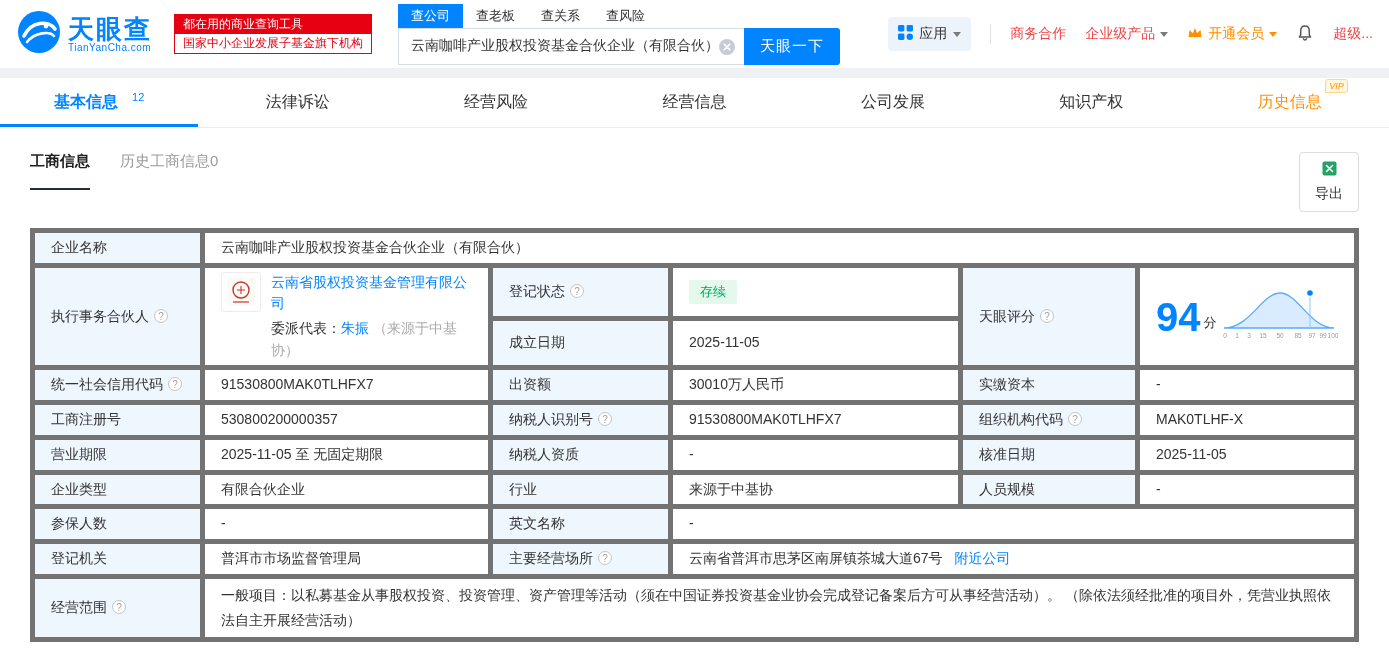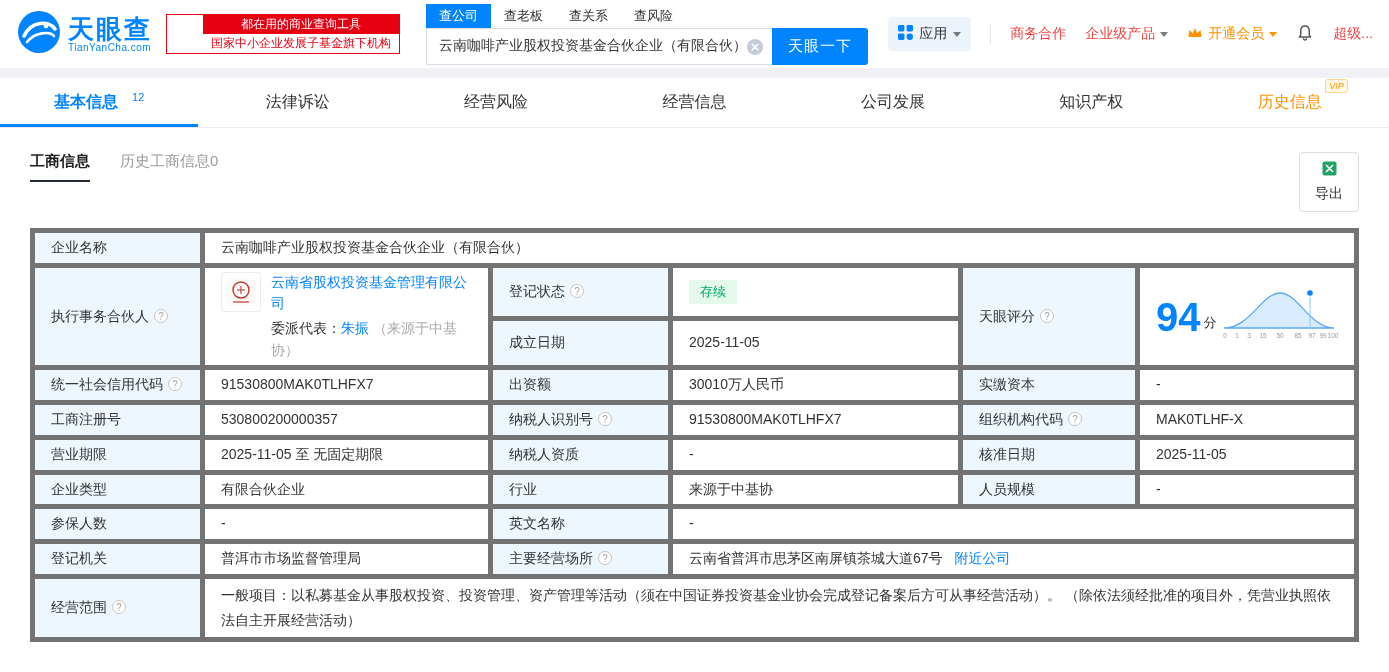--- a/index.html
+++ b/index.html
@@ -6,21 +6,21 @@
   html,body { width:1389px; height:672px; overflow:hidden; background:#fff;
     font-family:"Liberation Sans","DejaVu Sans",sans-serif; color:#333; }
   [data-interactable="true"] { cursor:pointer; }
   a { text-decoration:none; }
 
   
   .header { height:68px; display:flex; align-items:center; padding:0 16px; background:#fff; }
   .logo { display:flex; align-items:center; gap:6px; }
   .logo-text .cn { font-size:26px; font-weight:bold; color:#0084ff; letter-spacing:2px; line-height:26px; }
   .logo-text .en { font-size:10px; color:#0084ff; letter-spacing:0.5px; }
-  .slogan { margin-left:14px; border:1px solid #e60012; font-size:12px; text-align:center; line-height:19px;padding-left:36px; }
+  .slogan { margin-left:22px; border:1px solid #e60012; font-size:12px; text-align:left; line-height:19px; }
   .slogan .l1 { background:#e60012; color:#fff; padding:0 8px; }
   .slogan .l2 { background:#fff; color:#e60012; padding:0 8px; }
 
   .search-area { margin-left:26px; width:442px; }
   .stabs { display:flex; font-size:13px; }
   .stab { padding:3px 13px; color:#333; }
   .stab.active { background:#0084ff; color:#fff; }
   .search-bar { display:flex; height:37px; }
   .input-wrap { position:relative; flex:1; border:1px solid #d8dde6; border-right:none; background:#fff; display:flex; align-items:center; }
   .input-wrap input { border:none; outline:none; width:100%; height:100%; font-size:14px; padding:0 32px 0 12px;
@@ -42,21 +42,21 @@
   .tab { flex:1; display:flex; align-items:center; justify-content:center; font-size:16px; color:#333; position:relative; }
   .tab.active { color:#0084ff; font-weight:bold; box-shadow:inset 0 -3px 0 #0084ff; }
   .tab .count { font-size:11px; color:#0084ff; margin-left:14px; transform:translateY(-6px); font-weight:normal; }
   .tab.history { color:#ff9000; }
   .tab-inner { position:relative; display:inline-block; }
   .vip-badge { position:absolute; top:-13px; right:-26px; font-size:9px; color:#ff9000; background:#fff8e1;
      border:1px solid #ffd591; border-radius:3px 3px 3px 0; padding:0 3px; line-height:12px; font-style:italic; }
 
   
   .subtab-row { display:flex; align-items:flex-start; padding:24px 30px 14px; }
-  .subtab.active { font-size:15px; font-weight:bold; color:#222; padding-bottom:9px; border-bottom:2px solid #252b3a; }
+  .subtab.active { font-size:15px; font-weight:bold; color:#222; padding-bottom:17px; border-bottom:2px solid #252b3a; }
   .subtab.inactive { font-size:15px; color:#9b9b9b; margin-left:30px; }
   .export-btn { margin-left:auto; display:flex; align-items:center; gap:6px; border:1px solid #dcdcdc; border-radius:4px;
      background:#fff; padding:8px 15px; font-size:14px; color:#333; font-family:inherit;flex-direction:column; }
 
   
   table.info { width:1329px; margin:2px 30px 0; border-collapse:collapse; table-layout:fixed; font-size:14px; }
   table.info td { border:5px solid #737373; padding:4px 16px; line-height:1.55; vertical-align:middle; word-break:break-all; }
   td.lbl { background:#eff7fe; color:#333; }
   .help { display:inline-block; width:14px; height:14px; border:1px solid #c4c4c4; border-radius:50%; font-size:10px;
      line-height:13px; text-align:center; color:#a3a3a3; margin-left:5px; vertical-align:1px; background:#fff; }

